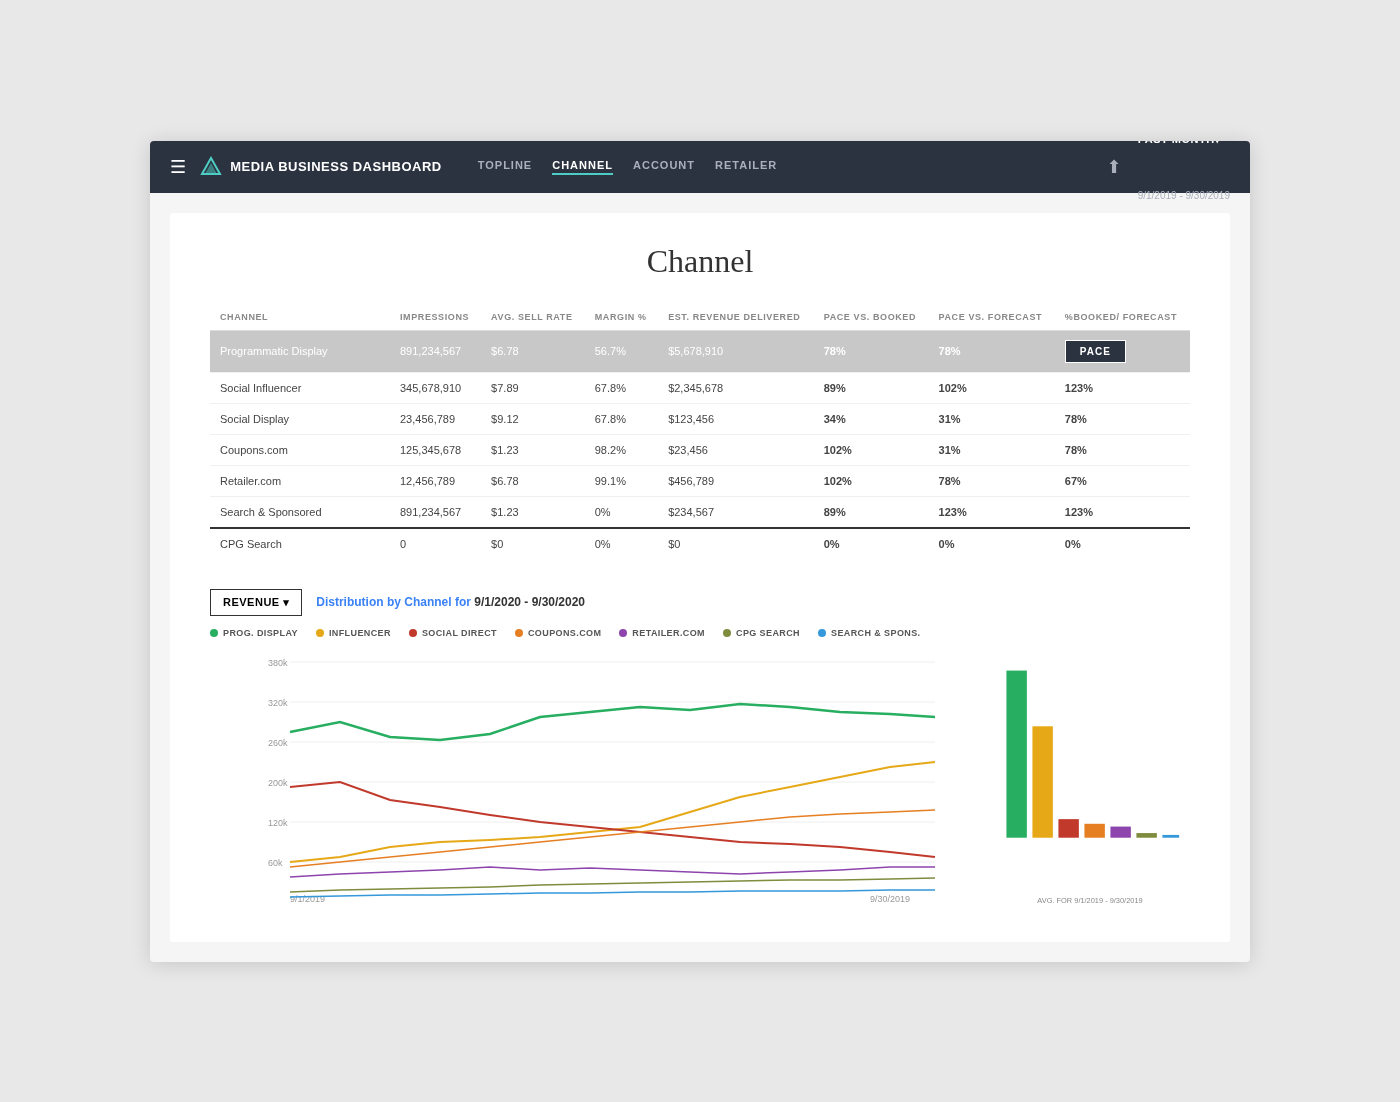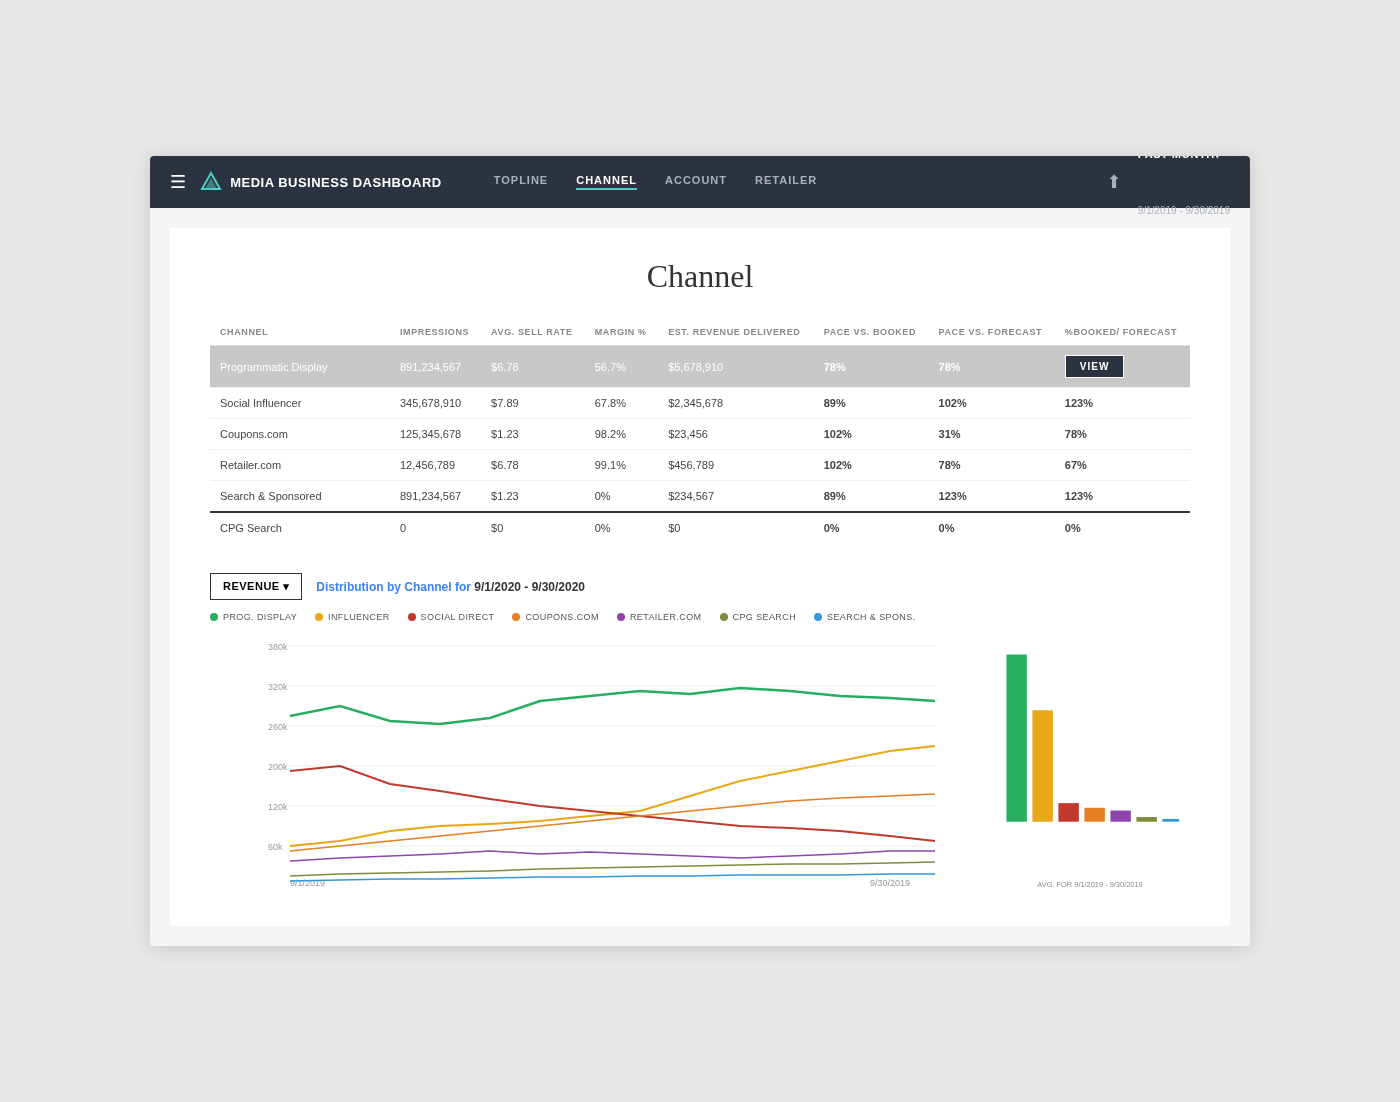--- a/index.html
+++ b/index.html
@@ -29,38 +29,37 @@
     }
     .nav-hamburger {
       color: #fff;
       font-size: 18px;
       margin-right: 14px;
       cursor: pointer;
     }
     .nav-logo {
       display: flex;
       align-items: center;
-      margin-right: 28px;
+      margin-right: 36px;
     }
     .nav-logo-icon {
       width: 22px;
       height: 22px;
       margin-right: 8px;
     }
     .nav-title {
       color: #fff;
       font-size: 13px;
       font-weight: bold;
       letter-spacing: 0.5px;
     }
     .nav-links {
       display: flex;
-      gap: 28px;
+      gap: 20px;
       flex: 1;
-      margin-left: 24px;
     }
     .nav-link {
       color: #aab0bb;
       font-size: 11px;
       font-weight: bold;
       letter-spacing: 1px;
       text-decoration: none;
       cursor: pointer;
     }
     .nav-link.active {
@@ -190,21 +189,21 @@
       display: flex;
       gap: 18px;
       margin-bottom: 14px;
       flex-wrap: wrap;
     }
     .legend-item {
       display: flex;
       align-items: center;
       gap: 5px;
       font-size: 9px;
-      font-weight: normal;
+      font-weight: bold;
       letter-spacing: 0.4px;
       color: #555;
     }
     .legend-dot {
       width: 8px;
       height: 8px;
       border-radius: 50%;
     }
     .chart-area {
       display: flex;
@@ -291,31 +290,41 @@
       </thead>
       <tbody id="table-body">
       <tr class="highlighted">
       <td>Programmatic Display</td>
       <td>891,234,567</td>
       <td>$6.78</td>
       <td>56.7%</td>
       <td>$5,678,910</td>
       <td class="badge-red">78%</td>
       <td class="badge-red">78%</td>
-      <td><span class="view-btn">VIEW</span></td>
+      <td><span class="view-btn">PACE</span></td>
     </tr>
           <tr>
       <td>Social Influencer</td>
       <td>345,678,910</td>
       <td>$7.89</td>
       <td>67.8%</td>
       <td>$2,345,678</td>
       <td class="badge-red">89%</td>
       <td class="badge-green">102%</td>
       <td class="badge-green">123%</td>
+    </tr>
+          <tr>
+      <td>Social Display</td>
+      <td>23,456,789</td>
+      <td>$9.12</td>
+      <td>67.8%</td>
+      <td>$123,456</td>
+      <td class="badge-red">34%</td>
+      <td class="badge-red">31%</td>
+      <td class="badge-red">78%</td>
     </tr>
           <tr>
       <td>Coupons.com</td>
       <td>125,345,678</td>
       <td>$1.23</td>
       <td>98.2%</td>
       <td>$23,456</td>
       <td class="badge-green">102%</td>
       <td class="badge-red">31%</td>
       <td class="badge-red">78%</td>

